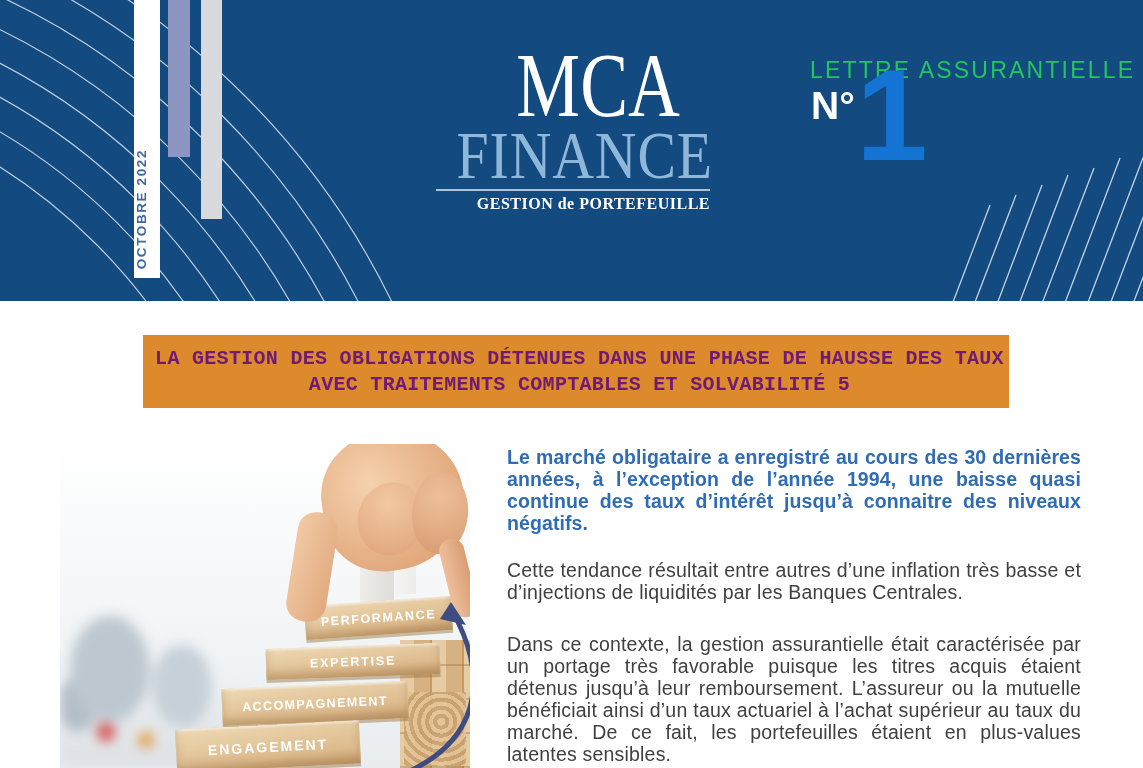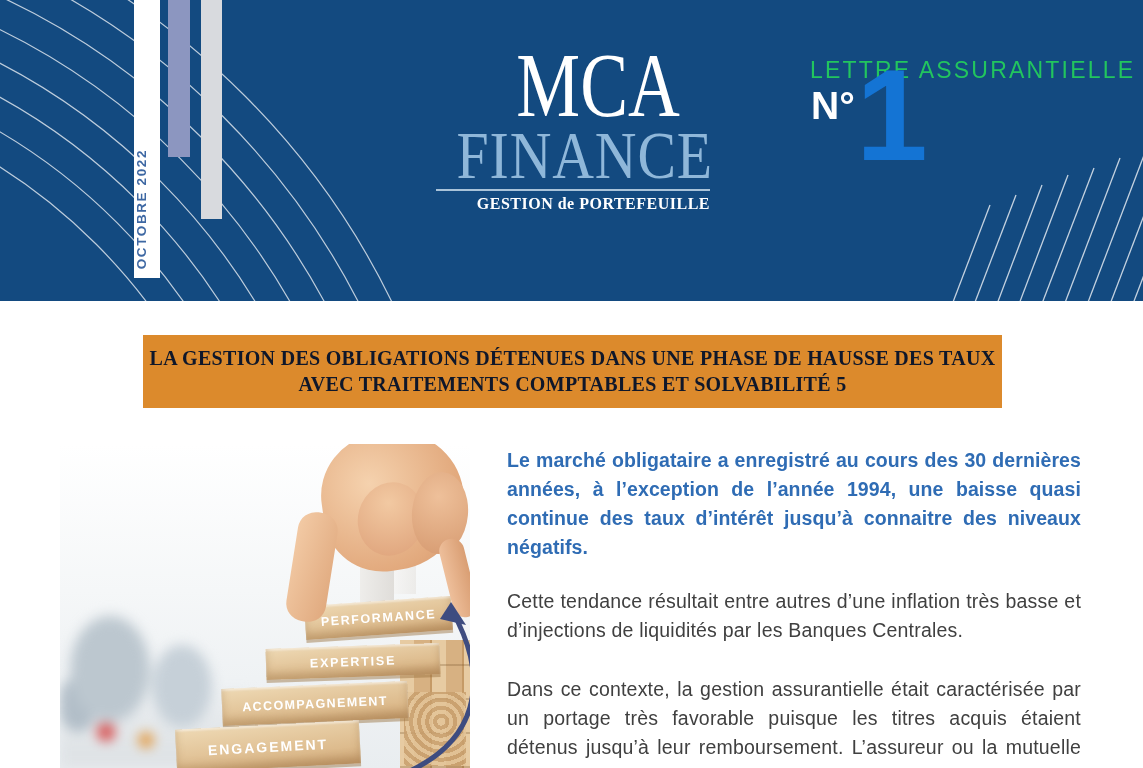--- a/index.html
+++ b/index.html
@@ -27,22 +27,22 @@
   .logo .tagline{display:block;margin-top:4px;font-size:16px;font-weight:bold;letter-spacing:.5px;}
 
   .newsletter{position:absolute;left:810px;top:57px;color:#e6edf4;}
   .nl-label{font-size:23px;letter-spacing:2.2px;color:#22c55e;}
   .nl-no{position:absolute;left:1px;top:27px;font-size:39px;font-weight:bold;color:#ffffff;}
   .nl-num{position:absolute;left:46px;top:-6px;font-size:129px;line-height:129px;font-weight:bold;color:#1474d4;}
 
   
   .banner{position:absolute;left:143px;top:335px;width:859px;height:73px;background:#dc8a2c;
       display:flex;flex-direction:column;align-items:center;justify-content:center;gap:3px;
-      color:#0f172a;font-family:Liberation Serif, serif;font-weight:bold;font-size:20px;
-      letter-spacing:.3px;text-align:center;}
+      color:#701a75;font-family:Liberation Mono, monospace;font-weight:bold;font-size:20px;
+      letter-spacing:.3px;text-align:center;padding-left:7px;}
 
   
   .photo{position:absolute;left:60px;top:444px;width:410px;height:324px;overflow:hidden;
       background:linear-gradient(180deg,#ffffff 0%,#f5f7f8 45%,#e9edf0 100%);}
   .city{position:absolute;left:0;top:140px;width:190px;height:184px;filter:blur(6px);
       background-image:
         radial-gradient(60px 80px at 50px 85px,#bcc7cf 0 60%,transparent 72%),
         radial-gradient(45px 62px at 122px 102px,#c6d0d8 0 60%,transparent 72%),
         radial-gradient(30px 42px at 18px 120px,#b2bec8 0 60%,transparent 72%),
         radial-gradient(14px 14px at 46px 148px,#d85a5a 0 60%,transparent 75%),
@@ -78,21 +78,21 @@
   .knuckle2{position:absolute;left:352px;top:28px;width:56px;height:82px;transform:rotate(5deg);
       border-radius:50%;background:radial-gradient(circle at 45% 30%,#eec09a,#d69a70);}
   .finger{position:absolute;left:232px;top:68px;width:40px;height:110px;transform:rotate(9deg);
       border-radius:18px;background:linear-gradient(100deg,#f3cba6,#e0a97e);}
   .thumb{position:absolute;left:386px;top:94px;width:25px;height:80px;transform:rotate(-14deg);
       border-radius:12px;background:linear-gradient(90deg,#eebf9b,#d99e73);}
   .arrow-svg{position:absolute;left:0;top:0;}
 
   
   .article{position:absolute;left:507px;top:446px;width:574px;}
-  .article p{margin:0;font-size:19.5px;line-height:29px;text-align:justify;}
+  .article p{margin:0;font-size:19.5px;line-height:22px;text-align:justify;}
   .article .intro{font-weight:bold;color:#2f6cb4;letter-spacing:.1px;}
   .article .body-p{color:#404040;letter-spacing:.2px;}
   .article .p2{margin-top:25px;}
   .article .p3{margin-top:30px;}
 </style>
 </head>
 <body>
 
 <div class="page">
 

